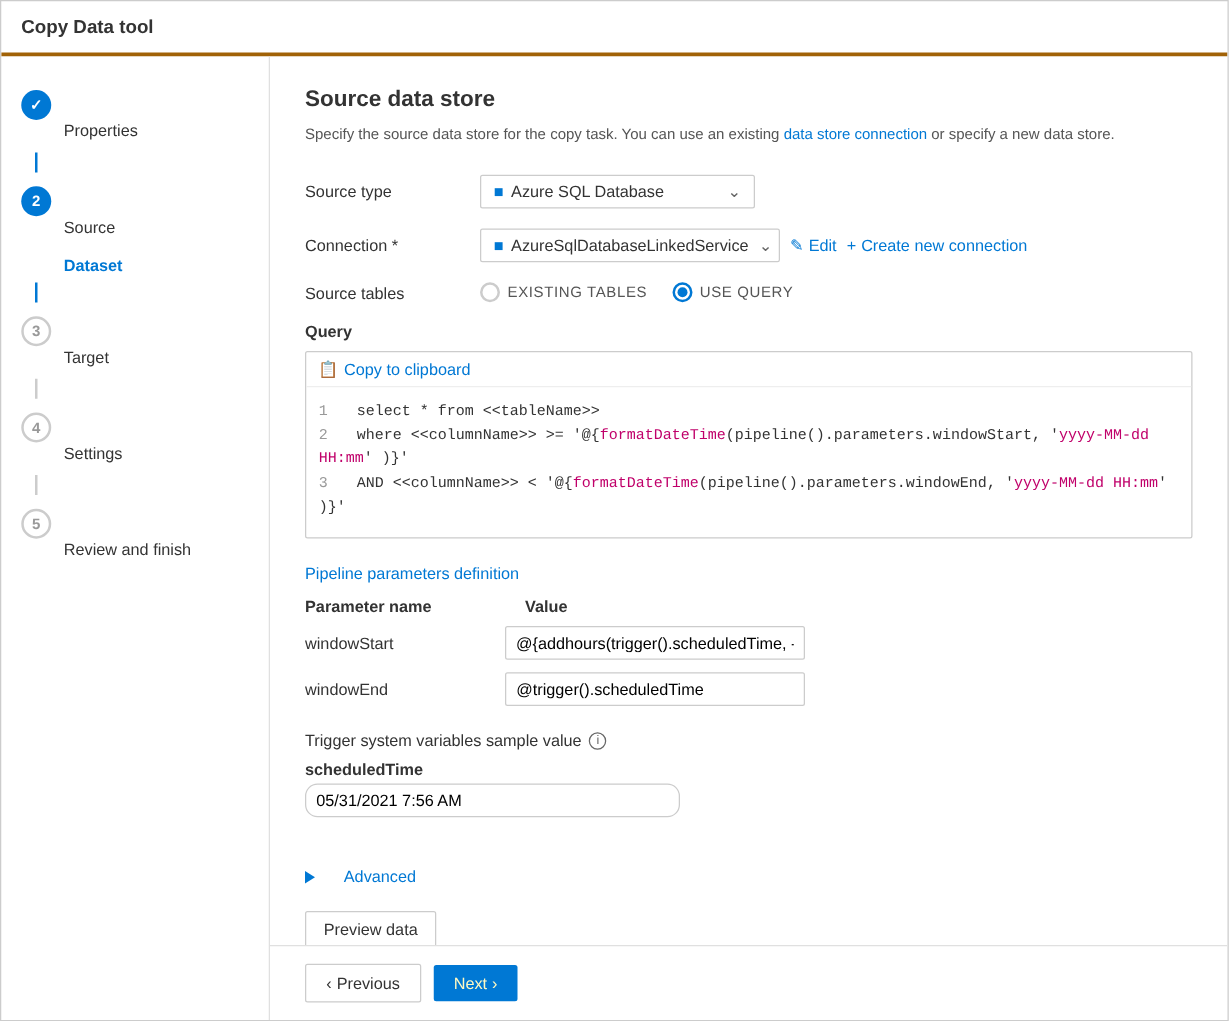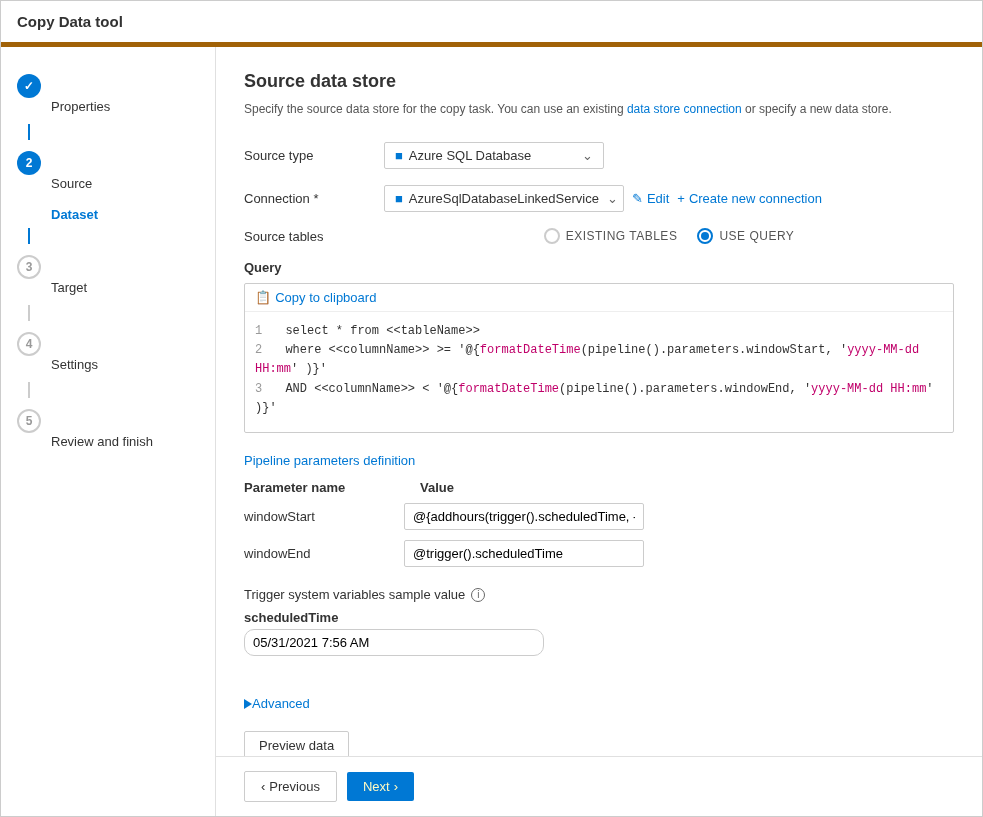--- a/index.html
+++ b/index.html
@@ -1,20 +1,20 @@
 <!DOCTYPE html>
 <html><head>
   <meta charset="utf-8">
   <style>
     * { box-sizing: border-box; margin: 0; padding: 0; }
     body { font-family: 'Segoe UI', Arial, sans-serif; font-size: 13px; color: #333; background: #fff; width: 983px; height: 817px; overflow: hidden; border: 1px solid #ccc; }
 
     .app-container { display: flex; flex-direction: column; height: 100%; }
 
-    .title-bar { padding: 12px 16px; border-bottom: 5px solid #a16207; font-size: 15px; font-weight: 600; color: #333; }
+    .title-bar { padding: 12px 16px; border-bottom: 3px solid #a16207; font-size: 15px; font-weight: 600; color: #333; }
 
     .main-layout { display: flex; flex: 1; overflow: hidden; }
 
     
     .sidebar { width: 215px; border-right: 1px solid #e0e0e0; padding: 16px 0; flex-shrink: 0; }
     .sidebar-item { display: flex; align-items: flex-start; padding: 10px 16px; cursor: pointer; position: relative; }
     .sidebar-item .step-indicator { width: 24px; height: 24px; border-radius: 50%; display: flex; align-items: center; justify-content: center; font-size: 12px; font-weight: 600; flex-shrink: 0; margin-right: 10px; margin-top: 1px; }
     .sidebar-item .step-label { font-size: 13px; margin-top: 26px; }
     .step-completed .step-indicator { background: #0078d4; color: #fff; }
     .step-active .step-indicator { background: #0078d4; color: #fff; }
@@ -37,21 +37,21 @@
 
     .select-box { display: flex; align-items: center; border: 1px solid #ccc; border-radius: 2px; padding: 5px 10px; min-width: 220px; cursor: pointer; background: #fff; font-size: 13px; }
     .select-box .select-icon { margin-right: 6px; color: #0078d4; }
     .select-box .select-text { flex: 1; }
     .select-box .chevron { color: #666; margin-left: 8px; }
 
     .connection-row { display: flex; align-items: center; gap: 8px; }
     .edit-btn { display: flex; align-items: center; gap: 4px; color: #0078d4; cursor: pointer; font-size: 13px; }
     .create-btn { display: flex; align-items: center; gap: 4px; color: #0078d4; cursor: pointer; font-size: 13px; }
 
-    .radio-group { display: flex; align-items: center; gap: 20px; justify-content: center; }
+    .radio-group { display: flex; align-items: center; gap: 20px; }
     .radio-option { display: flex; align-items: center; gap: 6px; cursor: pointer; font-size: 12px; letter-spacing: 0.5px; color: #555; }
     .radio-circle { width: 16px; height: 16px; border-radius: 50%; border: 2px solid #ccc; display: flex; align-items: center; justify-content: center; }
     .radio-circle.selected { border-color: #0078d4; }
     .radio-dot { width: 8px; height: 8px; border-radius: 50%; background: #0078d4; }
 
     
     .query-section { margin-bottom: 20px; }
     .query-label { font-size: 13px; font-weight: 600; margin-bottom: 8px; }
     .query-box { border: 1px solid #ccc; border-radius: 2px; background: #fff; }
     .query-toolbar { padding: 6px 10px; border-bottom: 1px solid #eee; display: flex; align-items: center; }
@@ -72,21 +72,21 @@
 
     
     .trigger-section { margin-bottom: 26px; }
     .trigger-label { font-size: 13px; color: #333; margin-bottom: 8px; display: flex; align-items: center; gap: 6px; }
     .info-icon { width: 14px; height: 14px; border-radius: 50%; border: 1px solid #666; display: inline-flex; align-items: center; justify-content: center; font-size: 10px; color: #666; cursor: pointer; }
     .var-label { font-size: 13px; font-weight: 600; margin-bottom: 4px; }
     .var-input { border: 1px solid #ccc; border-radius: 10px; padding: 5px 8px; font-size: 13px; width: 300px; }
 
     
     .advanced-section { margin-bottom: 20px; }
-    .advanced-toggle { display: flex; align-items: center; gap: 0; cursor: pointer; color: #0078d4; font-size: 13px; margin-top: 40px; }
+    .advanced-toggle { display: flex; align-items: center; gap: 23px; cursor: pointer; color: #0078d4; font-size: 13px; margin-top: 40px; }
     .triangle { width: 0; height: 0; border-top: 5px solid transparent; border-bottom: 5px solid transparent; border-left: 8px solid #0078d4; }
 
     
     .preview-btn { border: 1px solid #ccc; background: #fff; padding: 6px 14px; font-size: 13px; cursor: pointer; border-radius: 2px; color: #333; }
 
     
     .footer { border-top: 1px solid #e0e0e0; padding: 14px 28px; display: flex; align-items: center; gap: 10px; }
     .btn-previous { border: 1px solid #ccc; background: #fff; padding: 7px 16px; font-size: 13px; cursor: pointer; border-radius: 2px; display: flex; align-items: center; gap: 4px; color: #333; }
     .btn-next { border: none; background: #0078d4; color: #fef9c3; padding: 7px 16px; font-size: 13px; cursor: pointer; border-radius: 2px; display: flex; align-items: center; gap: 4px; }
   </style>

